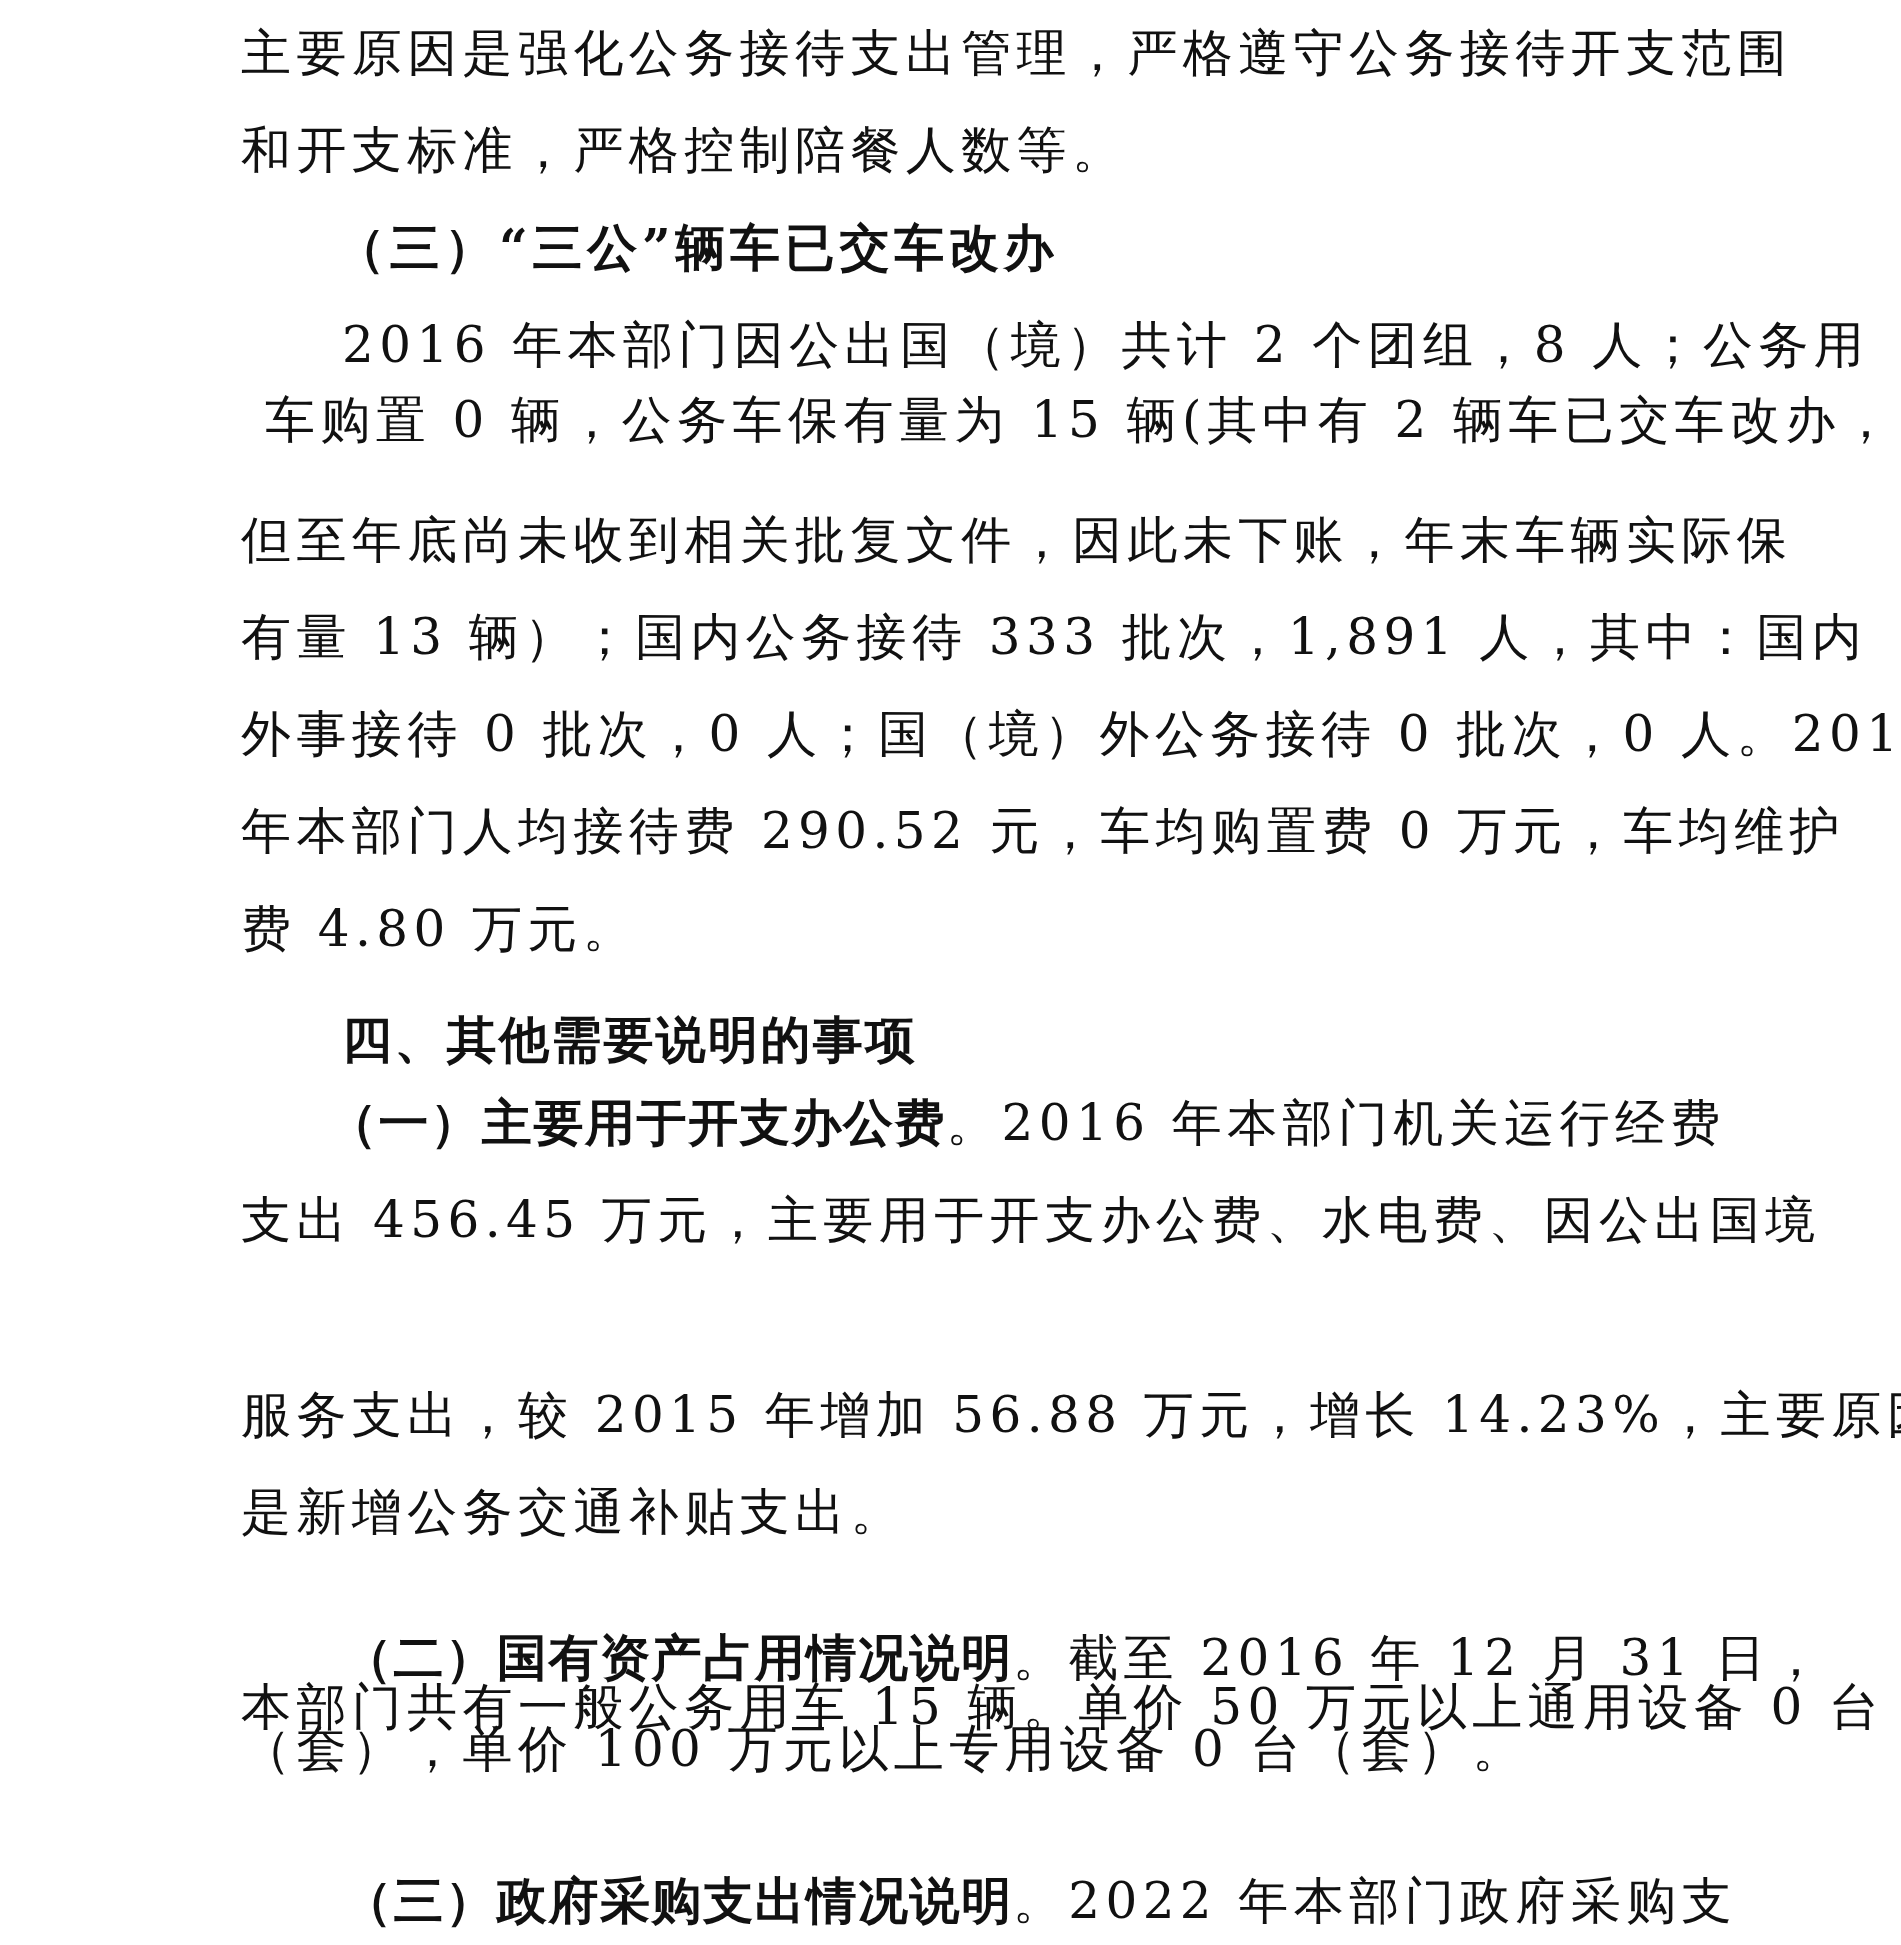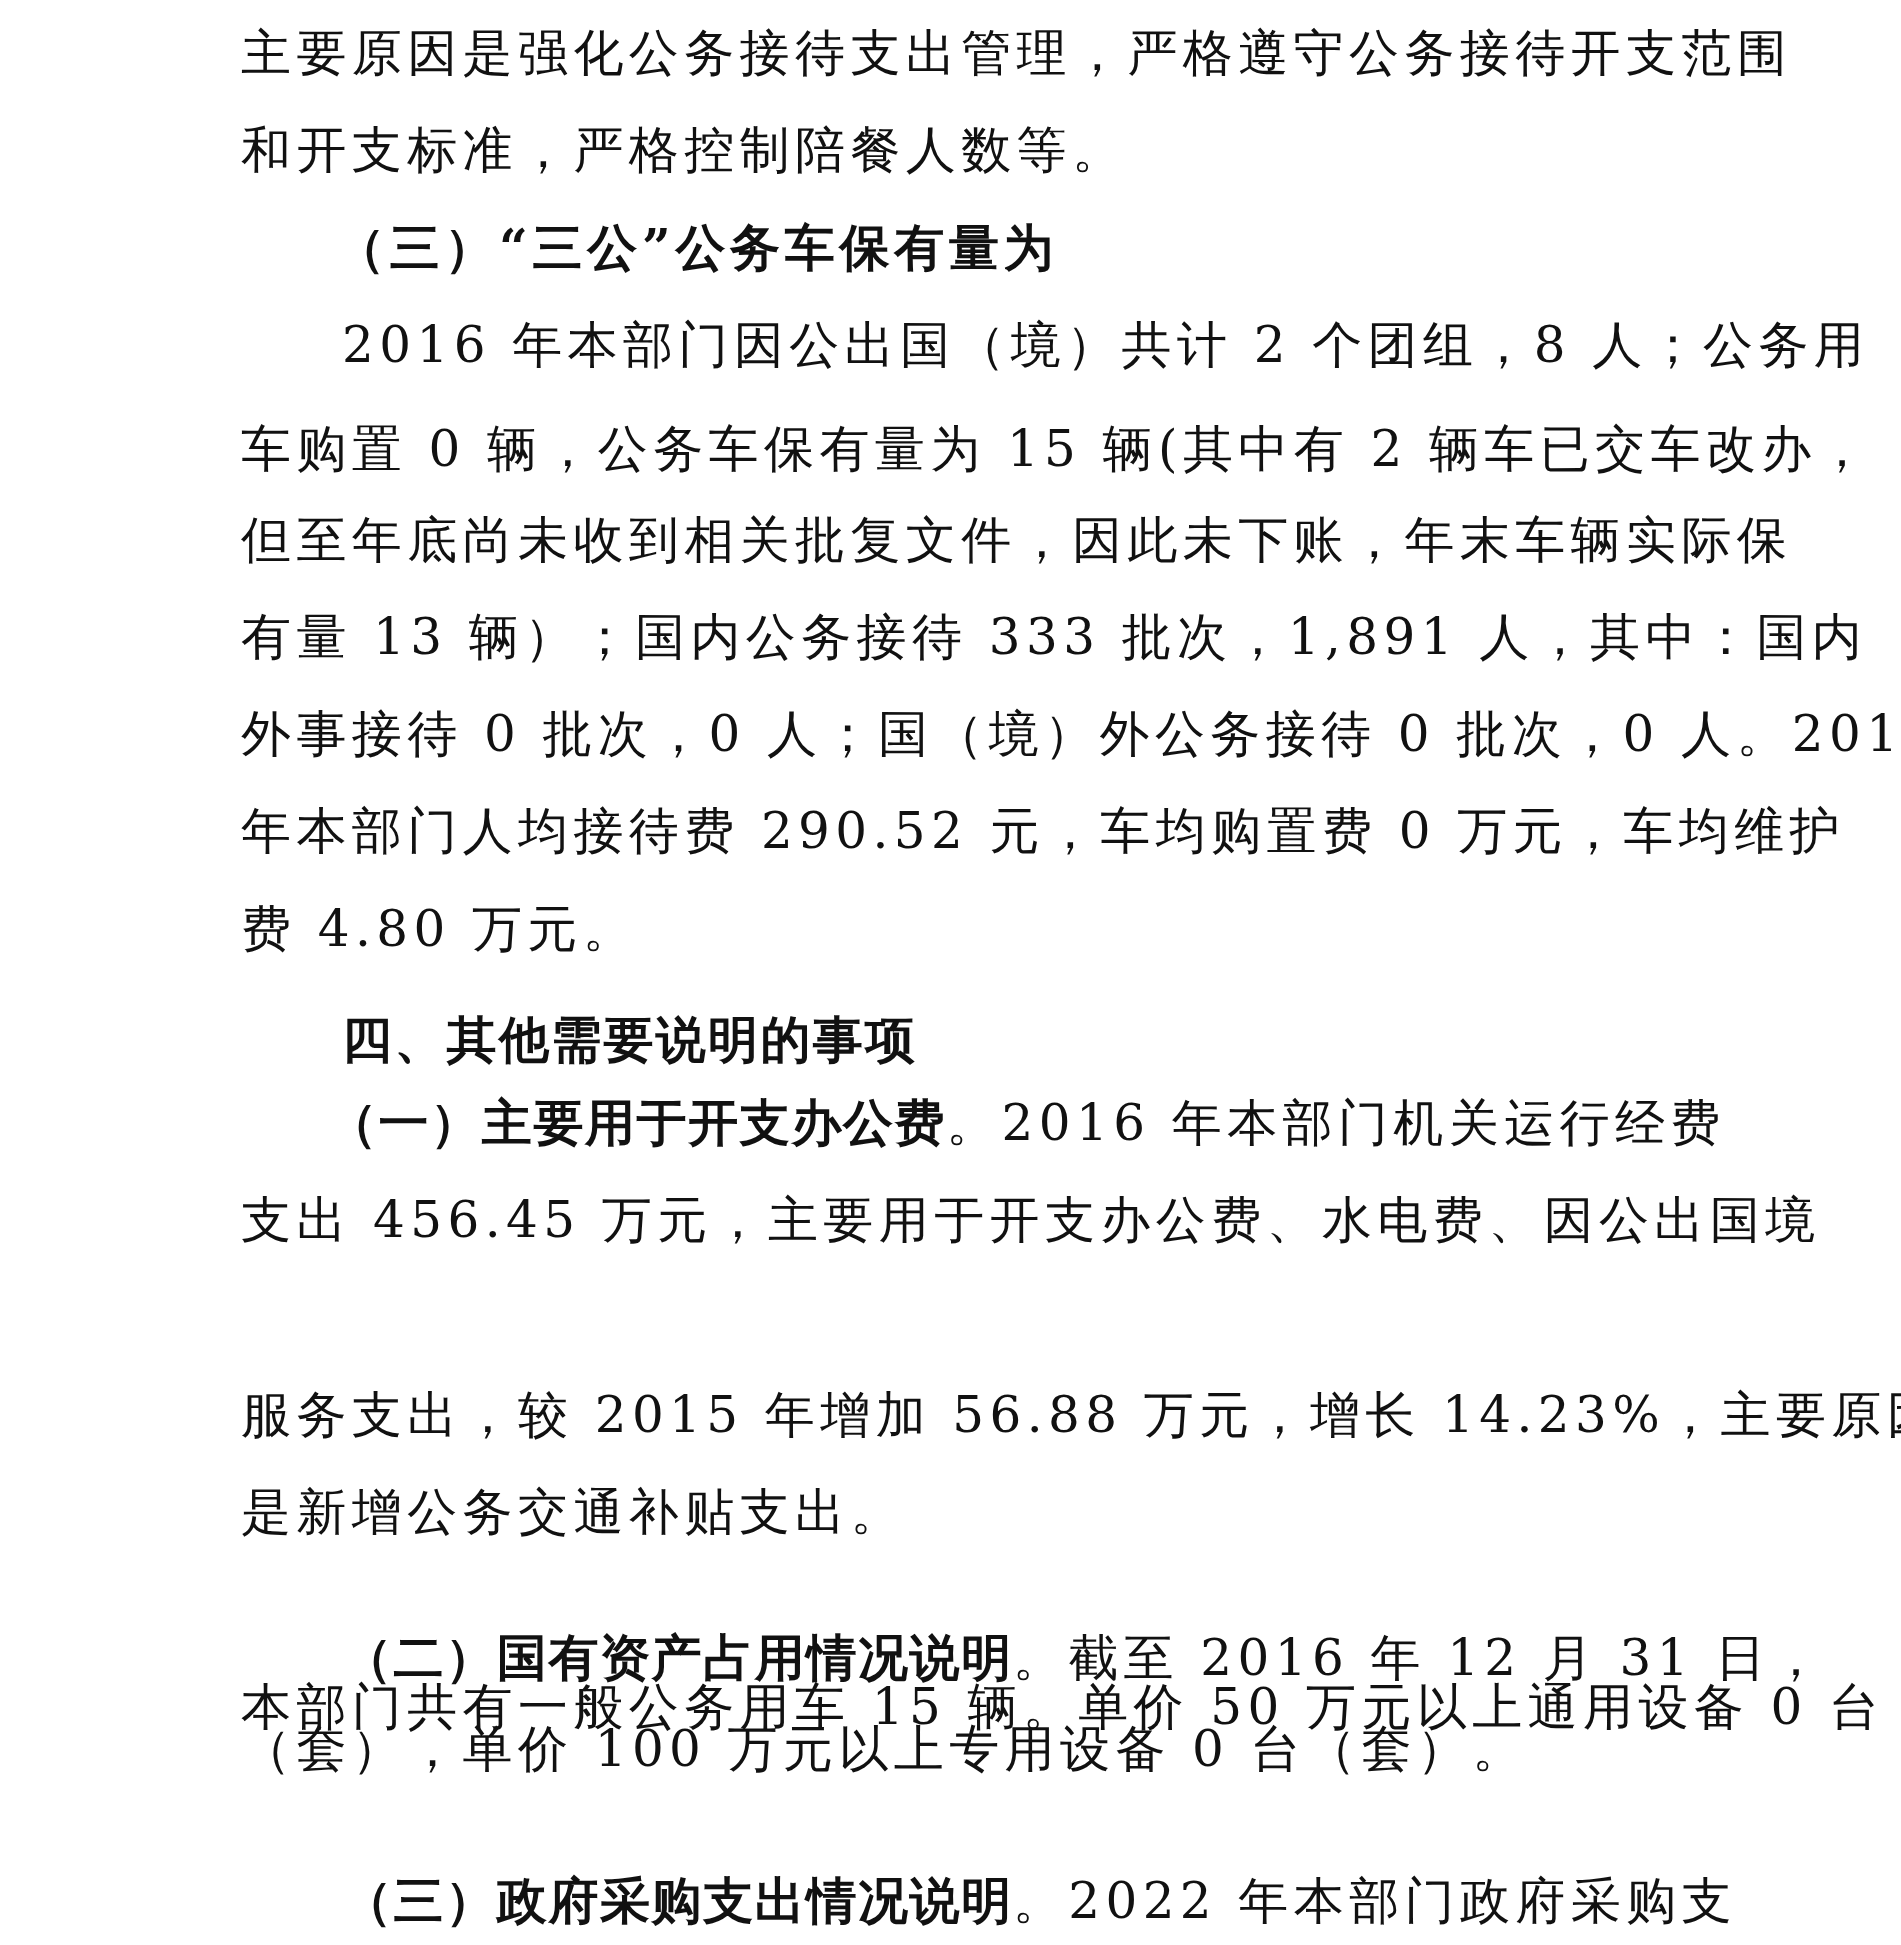--- a/index.html
+++ b/index.html
@@ -22,24 +22,24 @@
   .short { text-align: left; text-align-last: left; width: auto; }
 </style>
 </head>
 <body>
 
 <div class="page">
 
   <div class="line short" style="top:121px;">和开支标准，严格控制陪餐人数等。</div>
   <div class="line" style="top:24px;">主要原因是强化公务接待支出管理，严格遵守公务接待开支范围</div>
 
-  <div class="line heading-sub" style="top:219px;">（三）“三公”公务车保有量为</div>
+  <div class="line heading-sub" style="top:219px;">（三）“三公”辆车已交车改办</div>
 
   <div class="line indent" style="top:316px;">2016 年本部门因公出国（境）共计 2 个团组，8 人；公务用</div>
-  <div class="line" style="top:420px;">车购置 0 辆，公务车保有量为 15 辆(其中有 2 辆车已交车改办，</div>
+  <div class="line" style="top:391px;margin-left:24px;">车购置 0 辆，公务车保有量为 15 辆(其中有 2 辆车已交车改办，</div>
   <div class="line" style="top:511px;">但至年底尚未收到相关批复文件，因此未下账，年末车辆实际保</div>
   <div class="line" style="top:608px;">有量 13 辆）；国内公务接待 333 批次，1,891 人，其中：国内</div>
   <div class="line" style="top:705px;">外事接待 0 批次，0 人；国（境）外公务接待 0 批次，0 人。2016</div>
   <div class="line" style="top:802px;">年本部门人均接待费 290.52 元，车均购置费 0 万元，车均维护</div>
   <div class="line short" style="top:900px;">费 4.80 万元。</div>
 
   <div class="line heading-main" style="top:1011px;">四、其他需要说明的事项</div>
 
   <div class="line" style="top:1094px; left:327px; width:1346px;">
     <span class="bold">（一）主要用于开支办公费</span><span>。2016 年本部门机关运行经费</span>

